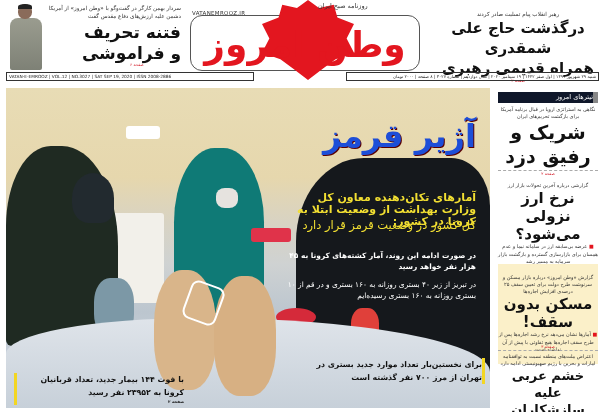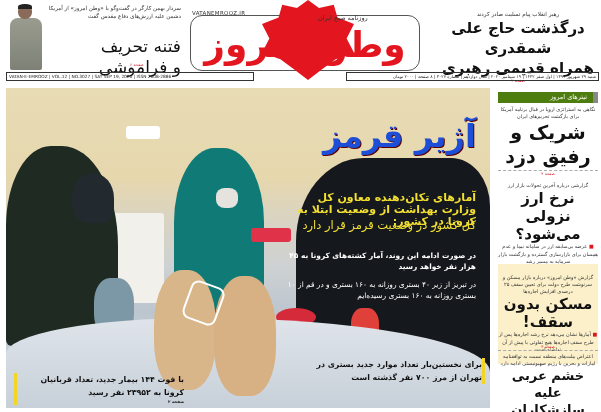--- a/index.html
+++ b/index.html
@@ -7,25 +7,25 @@
 body{position:relative;font-family:"DejaVu Sans",sans-serif;color:#111}
 .rtl{direction:rtl;text-align:right}
 
 #hdr{position:absolute;left:0;top:0;width:601px;height:86px;background:#fff}
 .officer{position:absolute;left:8px;top:4px;width:36px;height:66px}
 .officer .head{position:absolute;left:10px;top:0;width:14px;height:15px;background:#8a6b5a;border-radius:50% 50% 45% 45%}
 .officer .hair{position:absolute;left:10px;top:0;width:14px;height:5px;background:#222;border-radius:50% 50% 0 0}
 .officer .body{position:absolute;left:2px;top:14px;width:32px;height:52px;background:linear-gradient(#9a9c8f,#7e8176);border-radius:8px 8px 2px 2px}
 .left-story{position:absolute;left:46px;top:4px;width:135px}
 .left-story .kicker{font-size:5.6px;line-height:8px;color:#333}
-.left-story .title{font-size:17px;font-weight:normal;line-height:21px;color:#111;margin-top:16px}
+.left-story .title{font-size:17px;font-weight:bold;line-height:21px;color:#111;margin-top:2px}
 .logo-frame{position:absolute;left:190px;top:15px;width:230px;height:56px;border:1px solid #555;border-radius:12px}
 .logo-badge{position:absolute;left:262px;top:0;width:92px;height:80px;background:#e3161f;clip-path:polygon(50% 0,62% 10%,78% 6%,82% 22%,100% 30%,92% 48%,100% 66%,80% 74%,66% 86%,50% 100%,34% 86%,20% 74%,0 66%,8% 48%,0 30%,18% 22%,22% 6%,38% 10%)}
 .logo-text{position:absolute;left:194px;top:22px;width:222px;text-align:center;font-size:36px;font-weight:bold;color:#e3161f;line-height:46px;letter-spacing:2px}
-.tagline{position:absolute;left:318px;top:14px;font-size:6.5px;color:#333}
+.tagline{position:absolute;left:318px;top:2px;font-size:6.5px;color:#333}
 .siteurl{position:absolute;left:192px;top:10px;font-size:5.5px;color:#333;letter-spacing:.3px}
 .right-story{position:absolute;left:438px;top:10px;width:160px;text-align:center}
 .right-story .kicker{font-size:5.6px;color:#333;line-height:8px}
 .right-story .title{font-size:15px;font-weight:bold;line-height:20px;color:#111}
 .right-story .ref{font-size:4px;color:#d0101e}
 .dateline{position:absolute;top:72px;height:9px;border:1px solid #333;font-size:4.3px;line-height:7px;padding:0 2px;color:#222;white-space:nowrap;overflow:hidden}
 .dl-left{left:6px;width:248px}
 .dl-right{left:346px;width:253px}
 
 #photo{position:absolute;left:6px;top:88px;width:484px;height:320px;overflow:hidden;background:linear-gradient(180deg,#e8dcb5 0%,#e6d7ad 28%,#d8d3c3 42%,#cfd2d2 55%,#bcc6cf 70%,#c8d0da 85%,#b9c3cd 100%)}
@@ -47,21 +47,21 @@
 .main-hl{position:absolute;left:290px;top:114px;width:186px;font-size:32px;font-weight:bold;color:#1d4ed8;line-height:44px;text-shadow:1px 1px 0 #5a0000}
 .sub1{position:absolute;left:286px;top:192px;width:190px;font-size:11px;font-weight:bold;color:#f2df32;line-height:12px}
 .sub2{position:absolute;left:286px;top:218px;width:190px;font-size:11.5px;font-weight:normal;color:#f2df32;line-height:14px}
 .body1{position:absolute;left:286px;top:250px;width:190px;font-size:7.4px;color:#fff;line-height:11px;font-weight:bold}
 .body2{position:absolute;left:286px;top:279px;width:190px;font-size:7.4px;color:#fff;line-height:11px;font-weight:normal}
 .cap-left{position:absolute;left:14px;top:373px;width:170px;font-size:7.8px;font-weight:bold;color:#111;line-height:13px;border-left:3px solid #f3d622;padding-left:6px}
 .cap-left .ref{display:block;font-size:4px;color:#111;line-height:6px}
 .cap-right{position:absolute;left:300px;top:358px;width:185px;font-size:7.8px;font-weight:bold;color:#111;line-height:13px;border-right:3px solid #f3d622;}
 
 #side{position:absolute;left:498px;top:92px;width:100px;height:318px}
-.side-hdr{position:absolute;left:0;top:0;width:100px;height:11px;background:#4d7c0f;color:#fff;font-size:6.5px;line-height:11px;padding-right:6px;border-right:5px solid #888}
+.side-hdr{position:absolute;left:0;top:0;width:100px;height:11px;background:#0f172a;color:#fff;font-size:6.5px;line-height:11px;border-right:5px solid #888}
 .s-kicker{font-size:5px;line-height:7px;color:#333;text-align:center}
 .s-title{font-weight:bold;text-align:center;color:#111}
 .s-ref{font-size:4px;color:#d0101e;text-align:center;border-top:1px dashed #aaa;margin-top:2px;line-height:6px}
 .s-body{font-size:5px;line-height:7.5px;color:#333;text-align:center}
 .s-body .dot{color:#e3161f}
 .blk{position:absolute;left:0;width:100px}
 .blk-yellow{background:#fbf0c9}
 </style>
 </head>
 <body>

